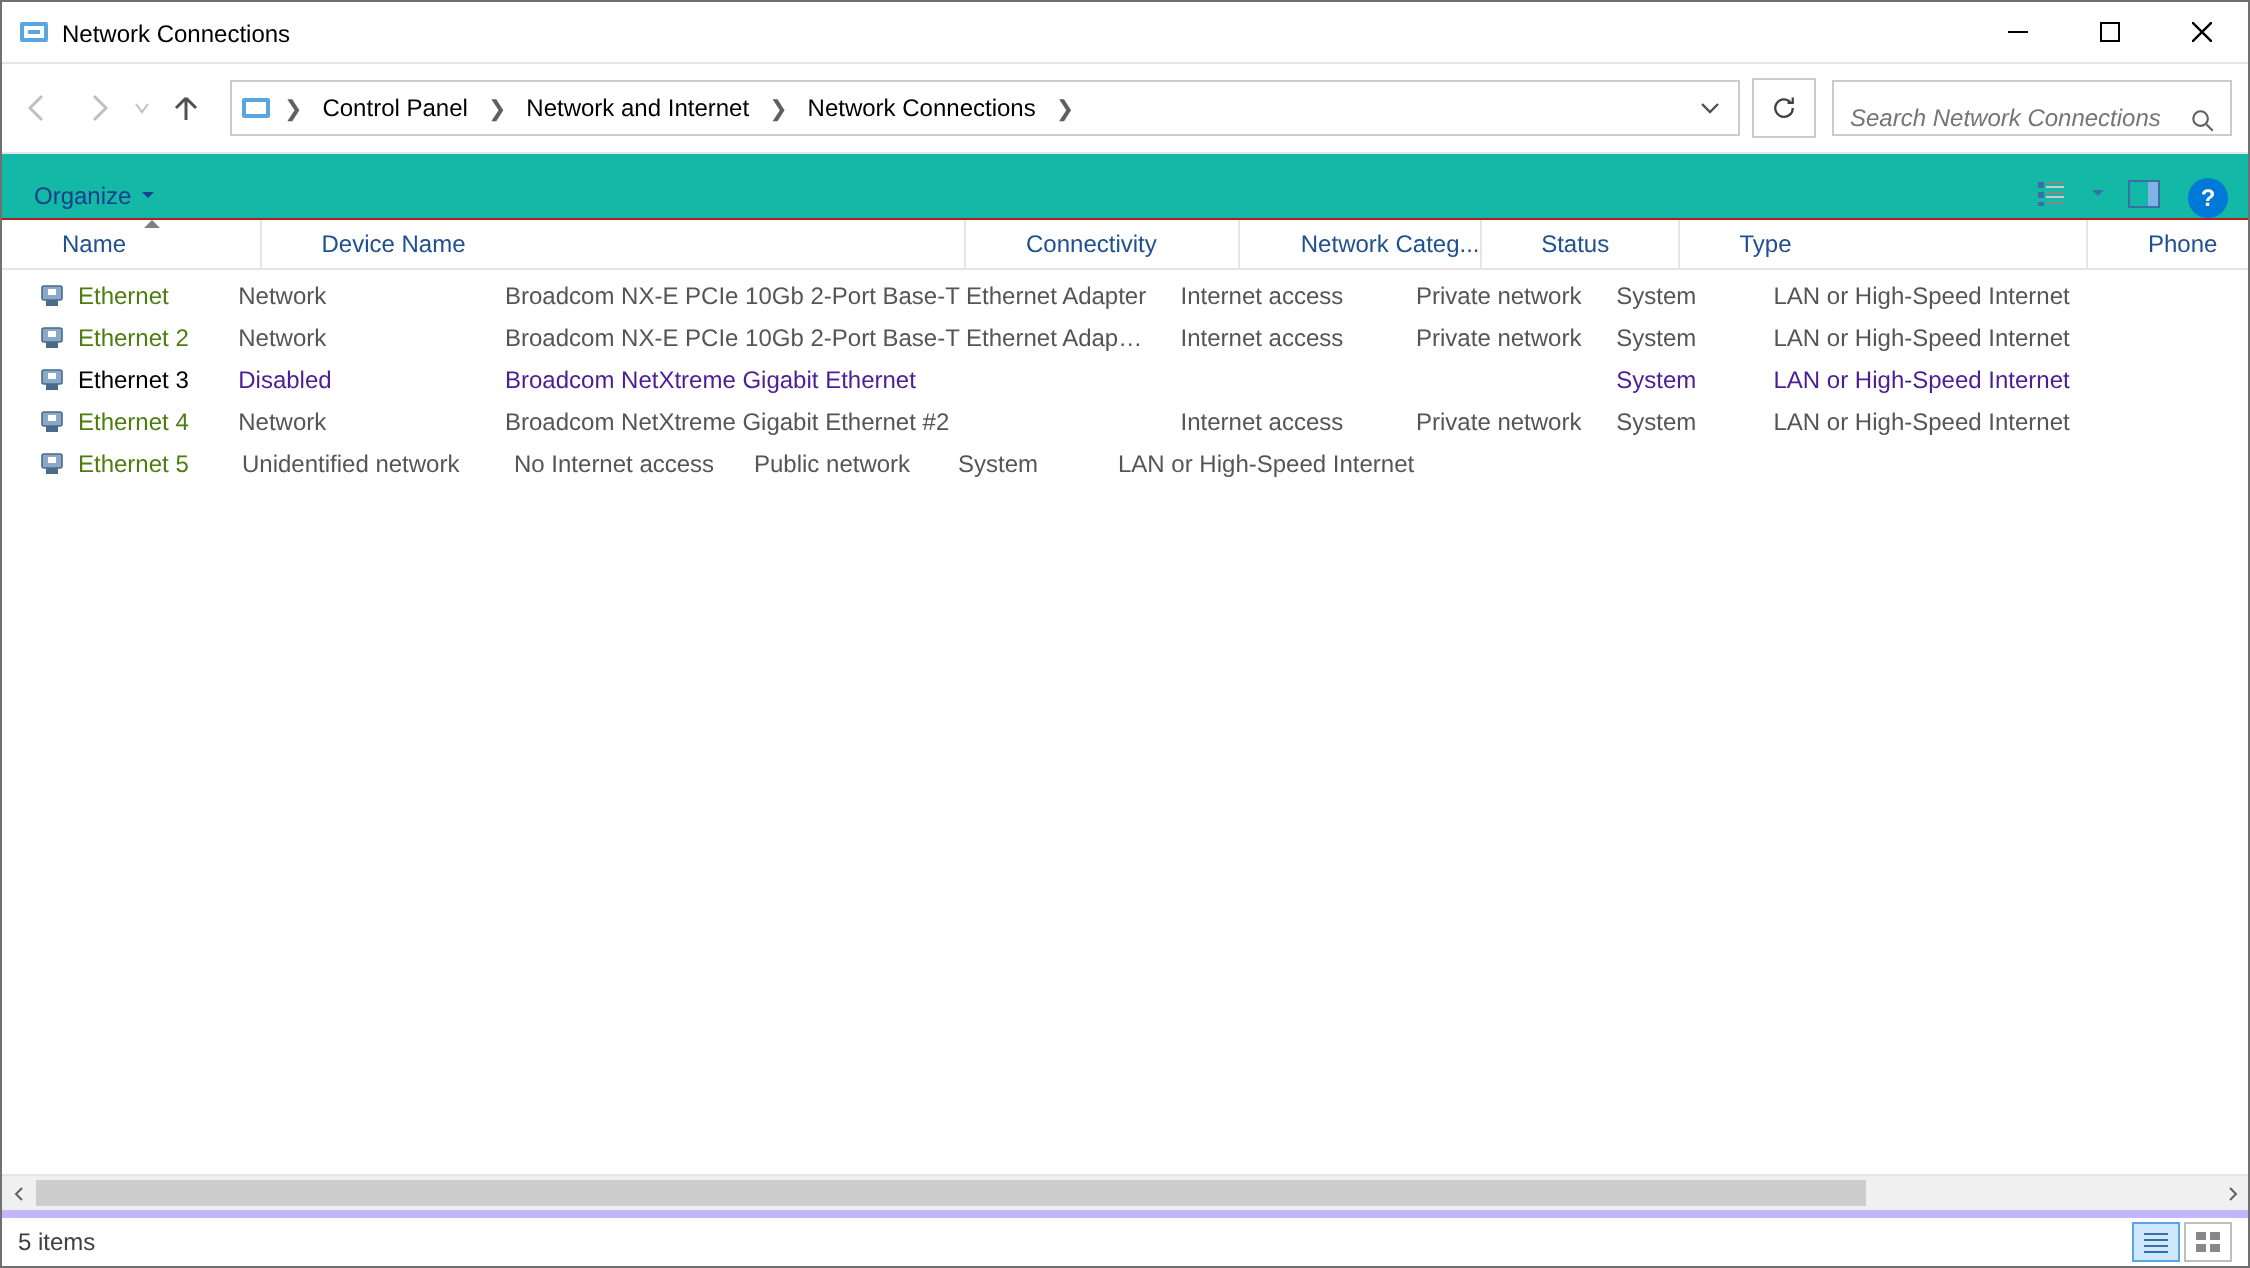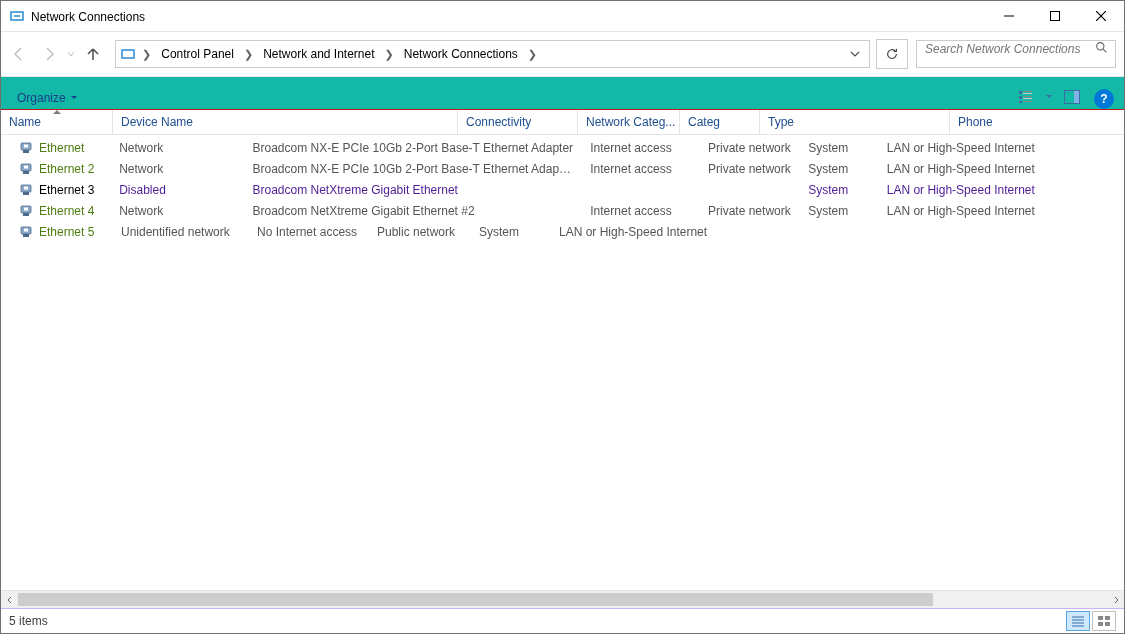--- a/index.html
+++ b/index.html
@@ -95,21 +95,21 @@
     width: 30px; height: 28px;
     border: 1px solid #cccccc;
     margin-left: 4px;
     display:flex; align-items:center; justify-content:center;
     color:#404040;
   }
   .search-box {
     width: 200px; height: 28px;
     border: 1px solid #cccccc;
     margin-left: 6px;
-    display: flex; align-items: flex-start;
+    display: flex; align-items: flex-end;
     padding: 0 6px;
     box-sizing: border-box;
   }
   .search-box input {
     border: none; outline: none;
     flex: 1 1 auto;
     font-size: 12px;
     font-family: inherit;
     color: #333;
     font-style: italic;
@@ -170,20 +170,21 @@
     overflow: hidden;
     text-overflow: ellipsis;
     white-space: nowrap;
     border-right: 1px solid transparent;
   }
   .colheaders .col {
     border-right: 1px solid #e5e5e5;
     height: 100%;
     display:flex; align-items:center;
     position:relative;
+    margin-left:22px;
   }
   .colheaders .col.sort-asc::after {
     content:"";
     position:absolute;
     top:0; left:50%; transform:translateX(-50%);
     width:0; height:0;
     border-left:4px solid transparent;
     border-right:4px solid transparent;
     border-bottom:4px solid #808080;
   }
@@ -230,21 +231,21 @@
   }
   .hscroll .track { flex:1 1 auto; background:#f0f0f0; position:relative; }
   .hscroll .thumb {
     position:absolute; top:2px; bottom:2px; left:0; width:84%;
     background:#cdcdcd;
   }
 
   
   .statusbar {
     height: 24px;
-    border-top: 1px solid #c4b5fd;
+    border-top: 4px solid #c4b5fd;
     display:flex; align-items:center;
     padding: 0 8px;
     font-size:12px; color:#404040;
     flex: 0 0 auto;
     background:#fff;
   }
   .statusbar .spacer { flex:1 1 auto; }
   .statusbar .view-btn {
     width:22px; height:18px;
     border:1px solid #bfbfbf;
@@ -388,21 +389,21 @@
     </div>
     <div class="help-btn">?</div>
   </div>
 
   <div class="listarea">
     <div class="colheaders">
       <div class="col w-name sort-asc">Name</div>
       <div class="col w-device">Device Name</div>
       <div class="col w-conn">Connectivity</div>
       <div class="col w-cat">Network Categ...</div>
-      <div class="col w-owner">Categ</div>
+      <div class="col w-owner">Status</div>
       <div class="col w-type">Type</div>
       <div class="col w-phone" style="border-right:none">Phone</div>
     </div>
 
     <div class="rows" id="rows-container">
 
     <div class="row">
           <div class="cell name w-name">
             <span class="net-icon">
               <svg class="nic-svg" viewBox="0 0 14 14">

